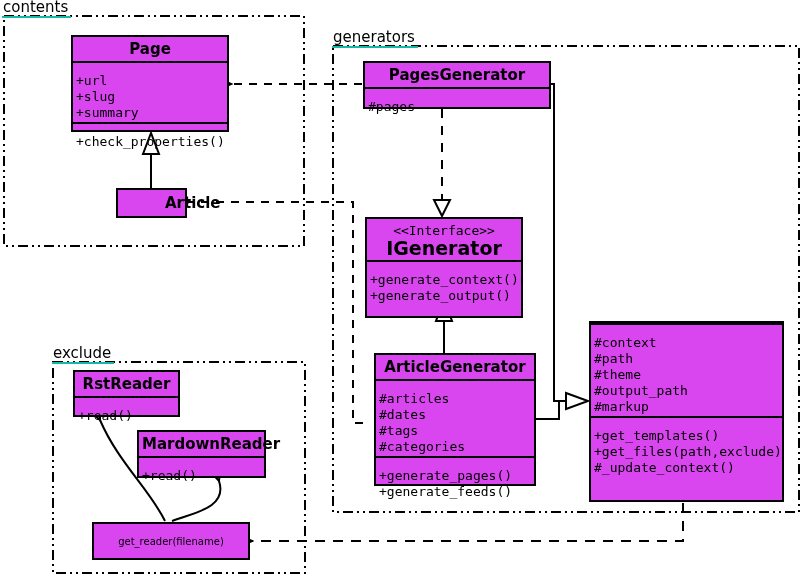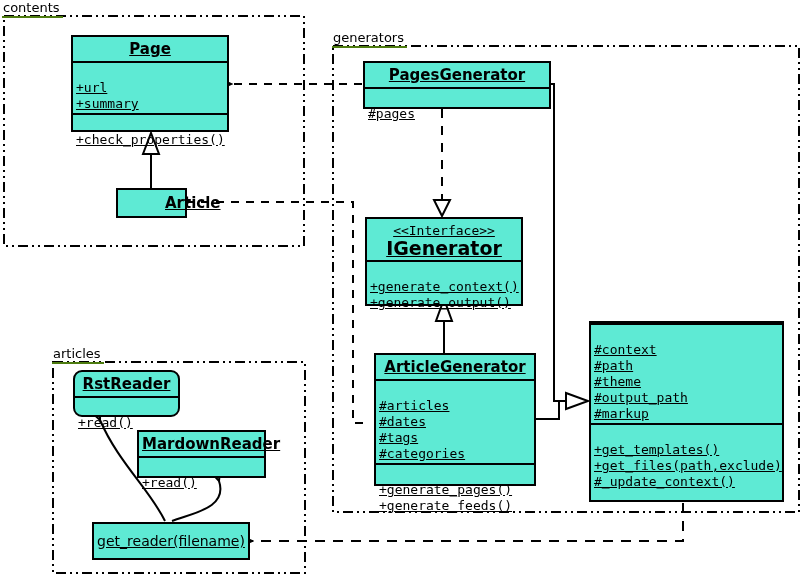--- a/index.html
+++ b/index.html
@@ -1,31 +1,31 @@
 <!DOCTYPE html>
 <html><head>
 <meta charset="utf-8">
 <style>
   html,body{margin:0;padding:0;background:#ffffff;}
   #canvas{position:relative;width:803px;height:579px;background:#ffffff;overflow:hidden;
           font-family:"DejaVu Sans","Liberation Sans",sans-serif;color:#000;}
   #wires{position:absolute;left:0;top:0;width:803px;height:579px;}
-  .pkg-label{position:absolute;height:16px;line-height:15px;font-size:13px;
-             border-bottom:2px solid #4d7c0f;padding:0 3px 0 1px;white-space:nowrap;background:transparent;}
-  .uml-class{position:absolute;box-sizing:border-box;border:2px solid #000;background:#5eead4;text-decoration:underline;}
+  .pkg-label{position:absolute;height:16px;line-height:15px;font-size:15px;
+             border-bottom:2px solid #14b8a6;padding:0 3px 0 1px;white-space:nowrap;background:transparent;}
+  .uml-class{position:absolute;box-sizing:border-box;border:2px solid #000;background:#d946ef;}
   .uml-title{font-family:"DejaVu Sans","Liberation Sans",sans-serif;font-weight:bold;font-size:15px;
              text-align:center;padding:2px 3px;line-height:20px;white-space:nowrap;}
-  .uml-sec{border-top:2px solid #000;padding:17px 2px 1px 3px;}
+  .uml-sec{border-top:2px solid #000;padding:10px 2px 1px 3px;}
   .uml-line{font-family:"DejaVu Sans Mono","Liberation Mono",monospace;font-size:13px;
             line-height:16px;white-space:pre;}
   .stereo{font-family:"DejaVu Sans Mono","Liberation Mono",monospace;font-weight:normal;
           font-size:13px;line-height:16px;text-align:center;}
   .iface-name{font-size:19px;line-height:19px;}
   .plain-node{display:flex;align-items:center;justify-content:center;
-              font-size:14px;font-weight:normal;white-space:nowrap;}
+              font-size:10px;font-weight:normal;white-space:nowrap;}
 </style>
 </head>
 <body>
 
 <div id="canvas">
 
   <svg id="wires" width="803" height="579" viewBox="0 0 803 579">
     <defs>
       <marker id="arrowOpen" viewBox="0 0 20 18" refX="1.5" refY="9" markerWidth="20" markerHeight="18" orient="auto" markerUnits="userSpaceOnUse">
         <path d="M17,2 L1.5,9 L17,16" fill="none" stroke="#000" stroke-width="2"></path>
@@ -52,45 +52,46 @@
     <path d="M 519,84 L 554,84 L 554,401 L 566,401" fill="none" stroke="#000" stroke-width="2"></path>
     <path d="M 526,419 L 559,419 L 559,401" fill="none" stroke="#000" stroke-width="2"></path>
     <polygon points="566,393 566,409 588,401" fill="#fff" stroke="#000" stroke-width="2"></polygon>
 
     <path d="M 165,521 C 150,490 118,462 100,420" fill="none" stroke="#000" stroke-width="2" marker-end="url(#arrowOpen)"></path>
     <path d="M 172,521 C 193,513 228,508 219,481" fill="none" stroke="#000" stroke-width="2" marker-end="url(#arrowOpen)"></path>
   </svg>
 
   <div class="pkg-label" style="left:2px;top:0px;">contents</div>
   <div class="pkg-label" style="left:332px;top:30px;">generators</div>
-  <div class="pkg-label" style="left:52px;top:346px;">articles</div>
+  <div class="pkg-label" style="left:52px;top:346px;">exclude</div>
 
   <div class="uml-class" style="left:71px;top:35px;width:158px;height:97px;">
     <div class="uml-title">Page</div>
     <div class="uml-sec">
       <div class="uml-line">+url</div>
+      <div class="uml-line">+slug</div>
       <div class="uml-line">+summary</div>
     </div>
     <div class="uml-sec">
       <div class="uml-line">+check_properties()</div>
     </div>
   </div>
 
   <div class="uml-class" style="left:116px;top:188px;width:71px;height:30px;padding-left:44px;">
     <div class="uml-title" style="line-height:22px;">Article</div>
   </div>
 
   <div class="uml-class" style="left:363px;top:61px;width:188px;height:48px;">
     <div class="uml-title">PagesGenerator</div>
     <div class="uml-sec">
       <div class="uml-line">#pages</div>
     </div>
   </div>
 
-  <div class="uml-class" style="left:365px;top:217px;width:158px;height:89px;">
+  <div class="uml-class" style="left:365px;top:217px;width:158px;height:101px;">
     <div class="uml-title" style="padding:4px 3px 2px 3px;">
       <div class="stereo">&lt;&lt;Interface&gt;&gt;</div>
       <div class="iface-name">IGenerator</div>
     </div>
     <div class="uml-sec">
       <div class="uml-line">+generate_context()</div>
       <div class="uml-line">+generate_output()</div>
     </div>
   </div>
 
@@ -116,21 +117,21 @@
       <div class="uml-line">#output_path</div>
       <div class="uml-line">#markup</div>
     </div>
     <div class="uml-sec">
       <div class="uml-line">+get_templates()</div>
       <div class="uml-line">+get_files(path,exclude)</div>
       <div class="uml-line">#_update_context()</div>
     </div>
   </div>
 
-  <div class="uml-class" style="left:73px;top:370px;width:107px;height:47px;border-radius:9px;">
+  <div class="uml-class" style="left:73px;top:370px;width:107px;height:47px;">
     <div class="uml-title">RstReader</div>
     <div class="uml-sec">
       <div class="uml-line">+read()</div>
     </div>
   </div>
 
   <div class="uml-class" style="left:137px;top:430px;width:129px;height:48px;">
     <div class="uml-title">MardownReader</div>
     <div class="uml-sec">
       <div class="uml-line">+read()</div>

